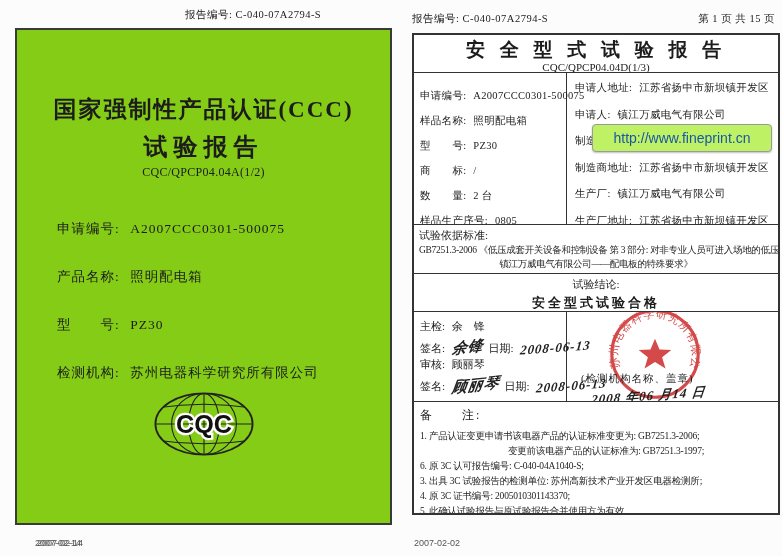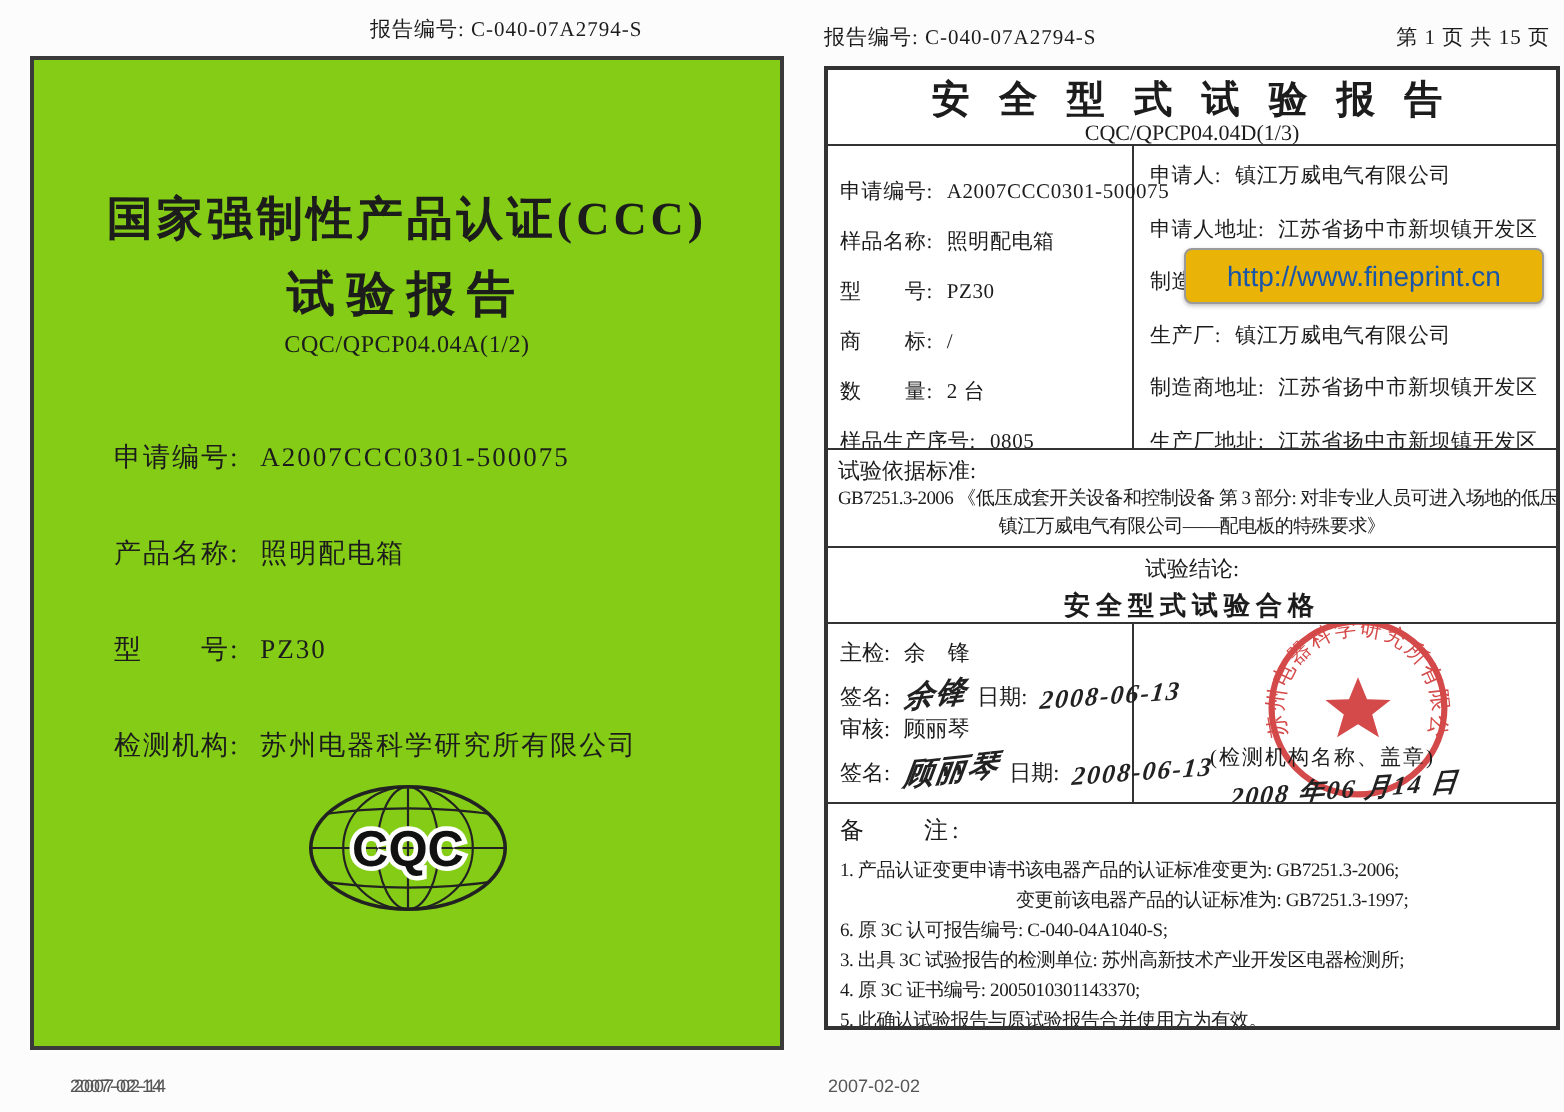--- a/index.html
+++ b/index.html
@@ -46,42 +46,42 @@
   .info-line { font-size: 10.5px; white-space: nowrap; margin-bottom: 11px; letter-spacing: 0.3px; }
   .rt-info-right .info-line { margin-bottom: 12.5px; }
   .info-line .lbl { margin-right: 4px; }
   .rt-standards { height: 49px; padding: 3px 5px; }
   .rt-standards .sec-label { font-size: 11px; }
   .std-line { font-size: 9.5px; white-space: nowrap; letter-spacing: -0.3px; line-height: 14px; }
   .std-line.l2 { text-align: center; }
   .rt-conclusion { height: 38px; padding: 3px 5px; }
   .rt-conclusion .sec-label { font-size: 11px; text-align: center; }
   .rt-conclusion .concl { text-align: center; font-size: 13px; font-weight: bold; letter-spacing: 3px; margin-top: 2px; }
-  .rt-sign { height: 90px; display: flex; position: relative; gap: 24px; }
+  .rt-sign { height: 90px; display: flex; position: relative; }
   .rt-sign-left { width: 153px; border-right: 1px solid #333; padding: 7px 4px 0 6px; }
   .sign-line { font-size: 11px; white-space: nowrap; height: 19px; }
   .sign-line .lbl { margin-right: 4px; }
   .hand { display: inline-block; font-style: italic; transform: rotate(-4deg) skewX(-10deg);
           font-size: 13px; font-weight: bold; color: #222; letter-spacing: 1px; }
   .hand.sig { font-size: 15px; transform: rotate(-6deg) skewX(-14deg); margin-right: 2px; }
   .rt-sign-right { flex: 1; position: relative; }
   .stamp-wrap { position: absolute; left: 40px; top: -6px; width: 96px; height: 96px; opacity: 0.88; }
   .stamp-note { position: absolute; left: 14px; top: 60px; font-size: 10.5px; letter-spacing: 1px; }
   .stamp-date { position: absolute; left: 24px; top: 74px; }
   .rt-remarks { flex: 1; border-bottom: none; padding: 5px 6px; }
   .rt-remarks .sec-label { font-size: 12px; letter-spacing: 2px; margin-bottom: 5px; }
   .remark-line { font-size: 9.5px; white-space: nowrap; letter-spacing: -0.2px; line-height: 15px; }
   .remark-line.indent { padding-left: 88px; }
   .rp-date { position: absolute; left: 414px; top: 538px; font-size: 9px; color: #555;
              font-family: "Liberation Sans", sans-serif; }
 
   
   .fineprint {
     position: absolute; left: 592px; top: 124px; width: 180px; height: 28px; z-index: 20;
-    background: #eab308; border: 1px solid #9a9a9a; border-radius: 4px;
+    background: #bef264; border: 1px solid #9a9a9a; border-radius: 4px;
     box-shadow: 0 1px 2px rgba(0,0,0,0.25);
     display: flex; align-items: center; justify-content: center;
     font-family: "Liberation Sans", sans-serif; font-size: 14px; color: #1a56a8;
     cursor: pointer;
   }
 </style>
 </head>
 <body>
 
 <div class="lp-report-no small-meta">
@@ -174,38 +174,38 @@
         <span class="lbl">数　　量:</span>
         <span>2 台</span>
       </div>
       <div class="info-line">
         <span class="lbl">样品生产序号:</span>
         <span>0805</span>
       </div>
     </div>
     <div class="rt-info-right">
       <div class="info-line">
+        <span class="lbl">申请人地址:</span>
+        <span>江苏省扬中市新坝镇开发区</span>
+      </div>
+      <div class="info-line">
         <span class="lbl">申请人:</span>
         <span>镇江万威电气有限公司</span>
       </div>
       <div class="info-line">
-        <span class="lbl">申请人地址:</span>
-        <span>江苏省扬中市新坝镇开发区</span>
-      </div>
-      <div class="info-line">
         <span class="lbl">制造商:</span>
         <span>镇江万威电气有限公司</span>
       </div>
       <div class="info-line">
+        <span class="lbl">制造商地址:</span>
+        <span>江苏省扬中市新坝镇开发区</span>
+      </div>
+      <div class="info-line">
         <span class="lbl">生产厂:</span>
         <span>镇江万威电气有限公司</span>
-      </div>
-      <div class="info-line">
-        <span class="lbl">制造商地址:</span>
-        <span>江苏省扬中市新坝镇开发区</span>
       </div>
       <div class="info-line">
         <span class="lbl">生产厂地址:</span>
         <span>江苏省扬中市新坝镇开发区</span>
       </div>
     </div>
   </div>
 
   <div class="rt-row rt-standards">
     <div class="sec-label">试验依据标准:</div>

